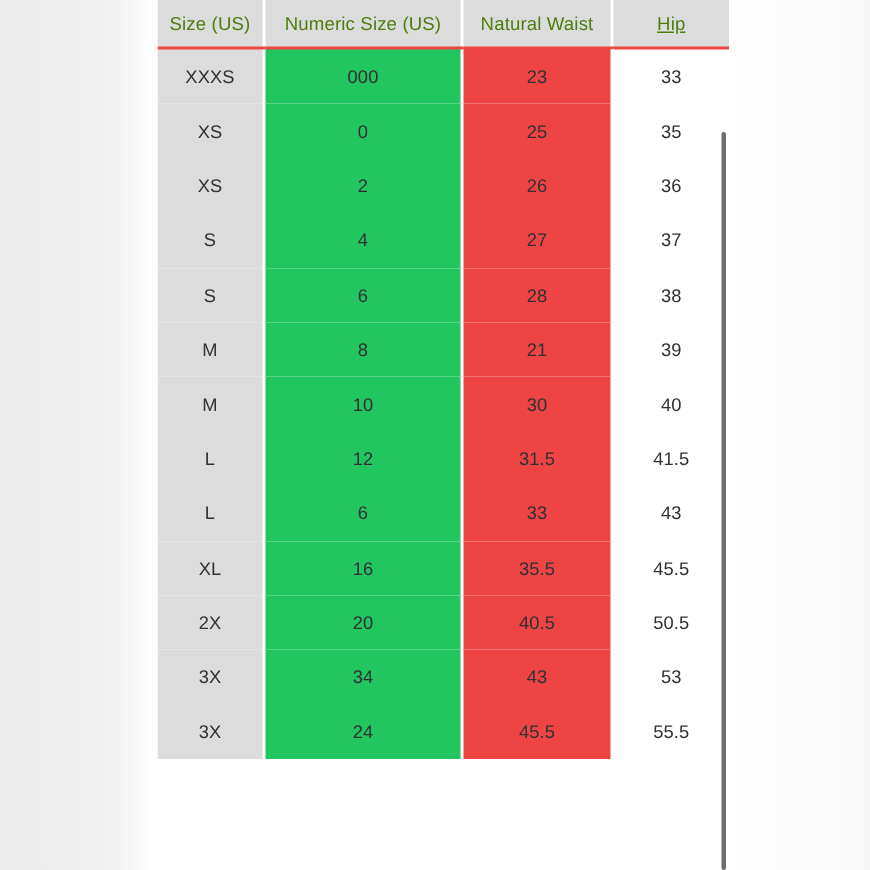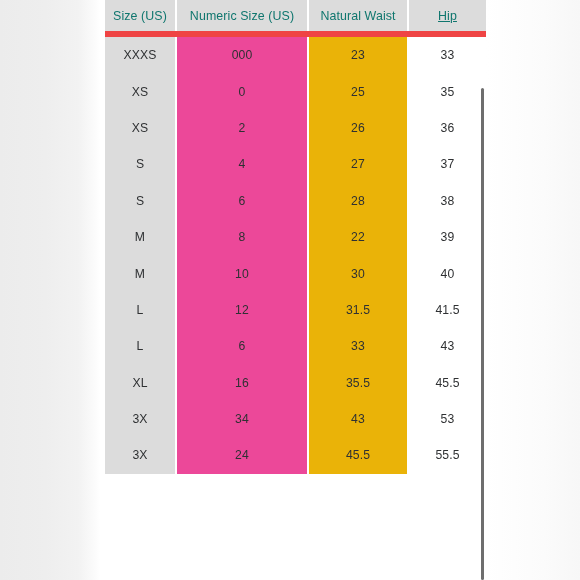--- a/index.html
+++ b/index.html
@@ -54,28 +54,28 @@
   }
 
   .size-table col.c0 { width: 71px; }
   .size-table col.c1 { width: 132px; }
   .size-table col.c2 { width: 100px; }
   .size-table col.c3 { width: 78px; }
 
   .size-table thead th {
     height: 31px;
     background: #dcdcdc;
-    color: #0f766e;
+    color: #4d7c0f;
     font-size: 12.4px;
     font-weight: normal;
     text-align: center;
     vertical-align: middle;
     padding: 0;
     border-right: 2px solid #ffffff;
-    border-bottom: 6px solid #ef4444;
+    border-bottom: 2px solid #ef4444;
     letter-spacing: 0.1px;
     white-space: nowrap;
   }
   .size-table thead th:last-child {
     border-right: none;
     text-decoration: underline;
   }
 
   .size-table tbody td {
     height: 36.4px;
@@ -84,22 +84,22 @@
     text-align: center;
     vertical-align: middle;
     padding: 0;
     border-right: 2px solid #ffffff;
     letter-spacing: 0.1px;
     white-space: nowrap;
   }
   .size-table tbody td:last-child { border-right: none; }
 
   .size-table tbody td.col-size    { background: #dcdcdc; }
-  .size-table tbody td.col-numeric { background: #ec4899; }
-  .size-table tbody td.col-waist   { background: #eab308; }
+  .size-table tbody td.col-numeric { background: #22c55e; }
+  .size-table tbody td.col-waist   { background: #ef4444; }
   .size-table tbody td.col-hip     { background: #ffffff; }
 
   
   .scrollbar-track {
     position: absolute;
     left: 479px;
     top: 0;
     width: 7px;
     height: 580px;
     background: transparent;
@@ -165,21 +165,21 @@
           </tr>
           <tr>
             <td class="col-size">S</td>
             <td class="col-numeric">6</td>
             <td class="col-waist">28</td>
             <td class="col-hip">38</td>
           </tr>
           <tr>
             <td class="col-size">M</td>
             <td class="col-numeric">8</td>
-            <td class="col-waist">22</td>
+            <td class="col-waist">21</td>
             <td class="col-hip">39</td>
           </tr>
           <tr>
             <td class="col-size">M</td>
             <td class="col-numeric">10</td>
             <td class="col-waist">30</td>
             <td class="col-hip">40</td>
           </tr>
           <tr>
             <td class="col-size">L</td>
@@ -193,20 +193,26 @@
             <td class="col-waist">33</td>
             <td class="col-hip">43</td>
           </tr>
           <tr>
             <td class="col-size">XL</td>
             <td class="col-numeric">16</td>
             <td class="col-waist">35.5</td>
             <td class="col-hip">45.5</td>
           </tr>
           <tr>
+            <td class="col-size">2X</td>
+            <td class="col-numeric">20</td>
+            <td class="col-waist">40.5</td>
+            <td class="col-hip">50.5</td>
+          </tr>
+          <tr>
             <td class="col-size">3X</td>
             <td class="col-numeric">34</td>
             <td class="col-waist">43</td>
             <td class="col-hip">53</td>
           </tr>
           <tr>
             <td class="col-size">3X</td>
             <td class="col-numeric">24</td>
             <td class="col-waist">45.5</td>
             <td class="col-hip">55.5</td>

